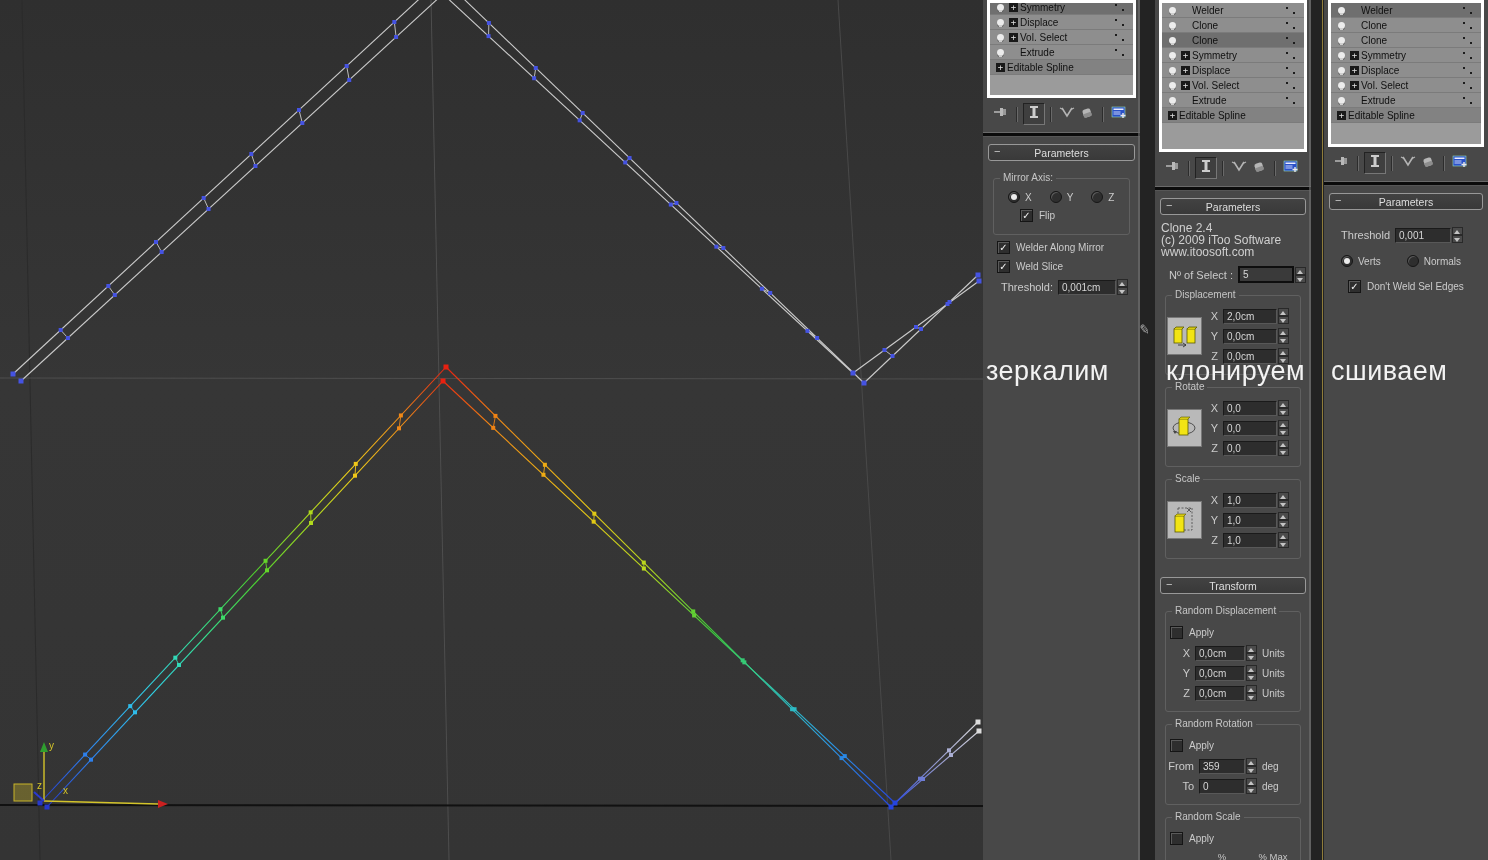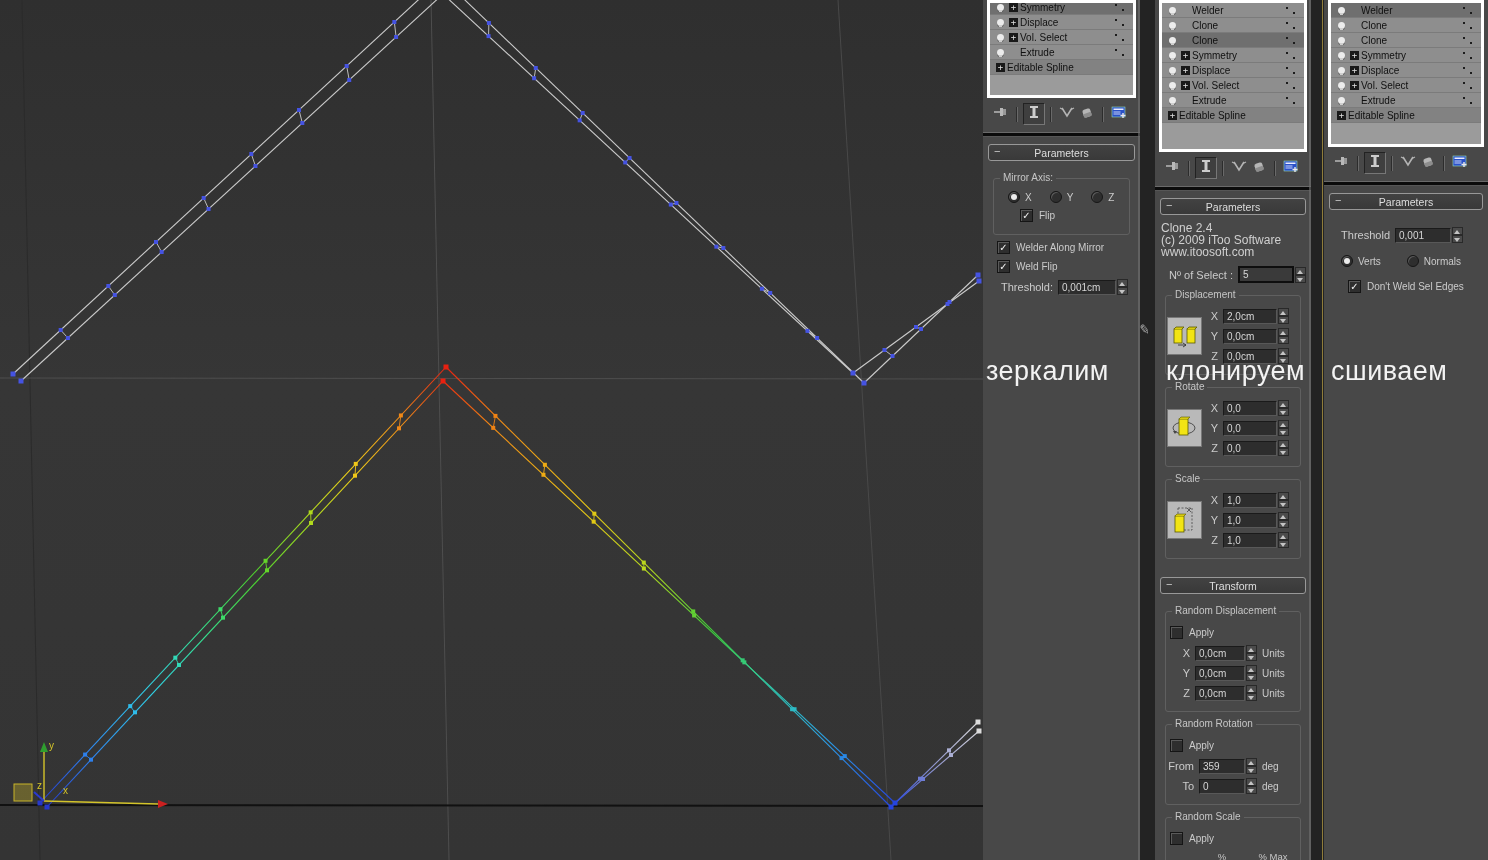--- a/index.html
+++ b/index.html
@@ -398,21 +398,21 @@
                 <span class="cbox">✓</span>
                 <span>Flip</span>
               </div>
             </div>
             <div class="check" style="margin-left: 8px;">
               <span class="cbox">✓</span>
               <span>Welder Along Mirror</span>
             </div>
             <div class="check" style="margin-left: 8px;">
               <span class="cbox">✓</span>
-              <span>Weld Flip</span>
+              <span>Weld Slice</span>
             </div>
             <div class="srow">
               <span class="slab" style="width: 62px;">Threshold:</span>
               <span class="field" style="width: 50px;">0,001cm</span>
               <span class="spin">
                 <i class="up"></i>
                 <i class="dn"></i>
               </span>
             </div>
           </div>

